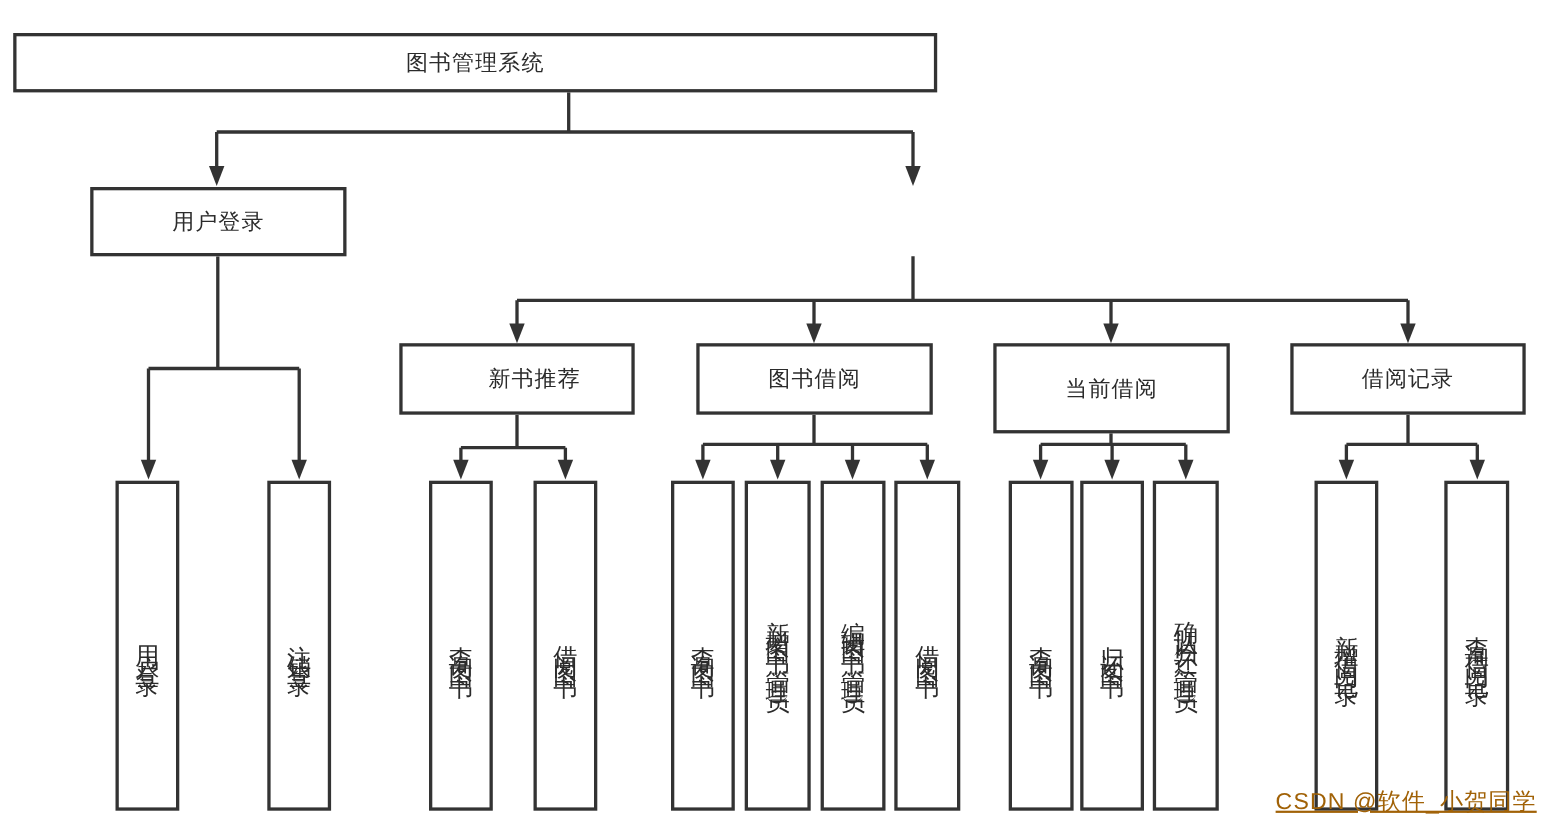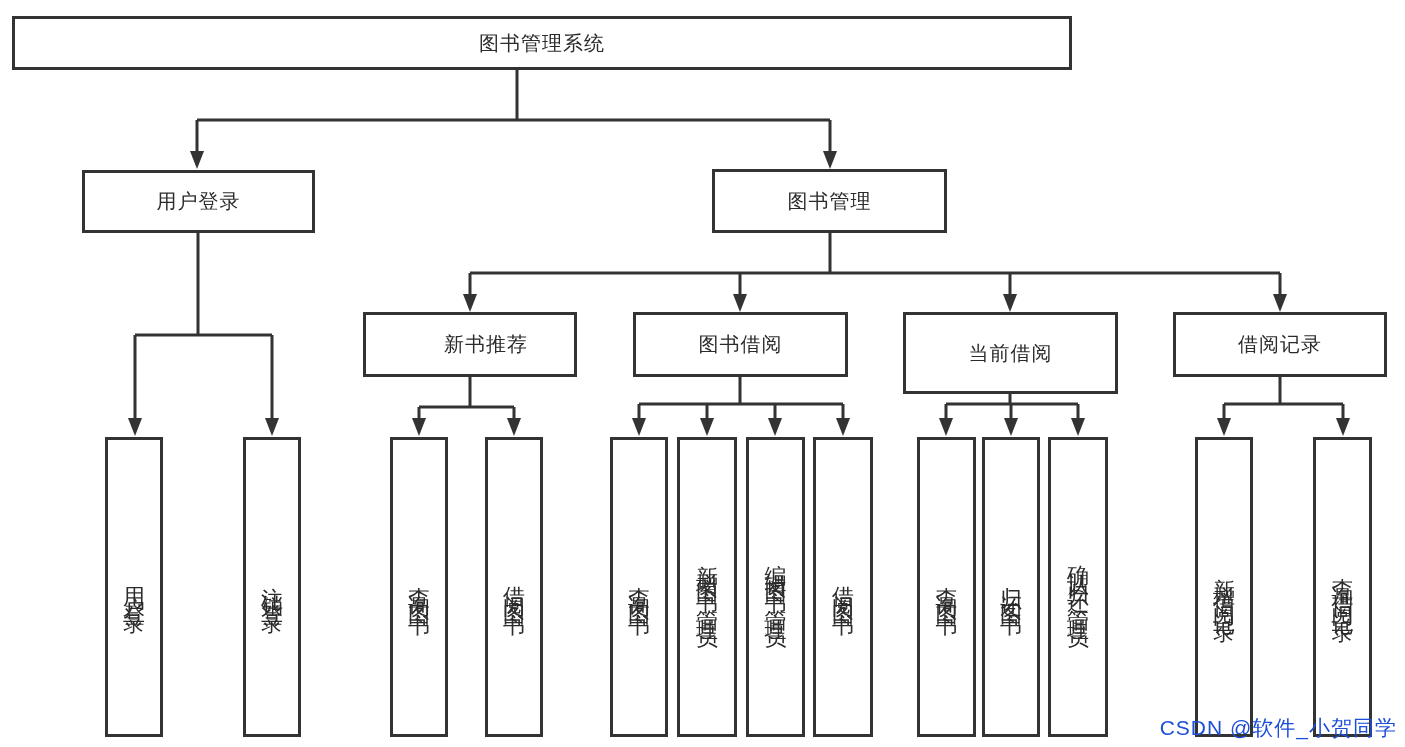--- a/index.html
+++ b/index.html
@@ -51,23 +51,24 @@
     font-size: 22px;
     letter-spacing: 9px;
     line-height: 1;
     white-space: nowrap;
   }
   .watermark {
     position: absolute;
     right: 8px;
     bottom: 5px;
     font-size: 21px;
-    color: #1d4ed8;
+    color: #a16207;
     letter-spacing: 1px;
     white-space: nowrap;
+    text-decoration: underline;
   }
 </style>
 </head>
 <body>
 
 <div class="stage">
 
   <svg class="connectors" viewBox="0 0 1405 747">
     <g>
       <path d="M517 68 V120 M197 120 H830 M197 120 V155 M830 120 V155"></path>
@@ -104,29 +105,26 @@
       <polygon points="1004,418 1018,418 1011,436"></polygon>
       <polygon points="1071,418 1085,418 1078,436"></polygon>
     </g>
     <g>
       <path d="M1280 377 V404 M1224 404 H1343 M1224 404 V422 M1343 404 V422"></path>
       <polygon points="1217,418 1231,418 1224,436"></polygon>
       <polygon points="1336,418 1350,418 1343,436"></polygon>
     </g>
   </svg>
 
-  <div class="box h" style="left:12px; top:16px; width:1060px; height:54px;">
+  <div class="box h" style="left:12px; top:30px; width:840px; height:54px;">
     <span>图书管理系统</span>
   </div>
 
   <div class="box h" style="left:82px; top:170px; width:233px; height:63px;">
     <span>用户登录</span>
-  </div>
-  <div class="box h" style="left:712px; top:169px; width:235px; height:64px;">
-    <span>图书管理</span>
   </div>
 
   <div class="box h" style="left:363px; top:312px; width:214px; height:65px;padding-left:32px;">
     <span>新书推荐</span>
   </div>
   <div class="box h" style="left:633px; top:312px; width:215px; height:65px;align-items:center;">
     <span>图书借阅</span>
   </div>
   <div class="box h" style="left:903px; top:312px; width:215px; height:82px;">
     <span>当前借阅</span>

